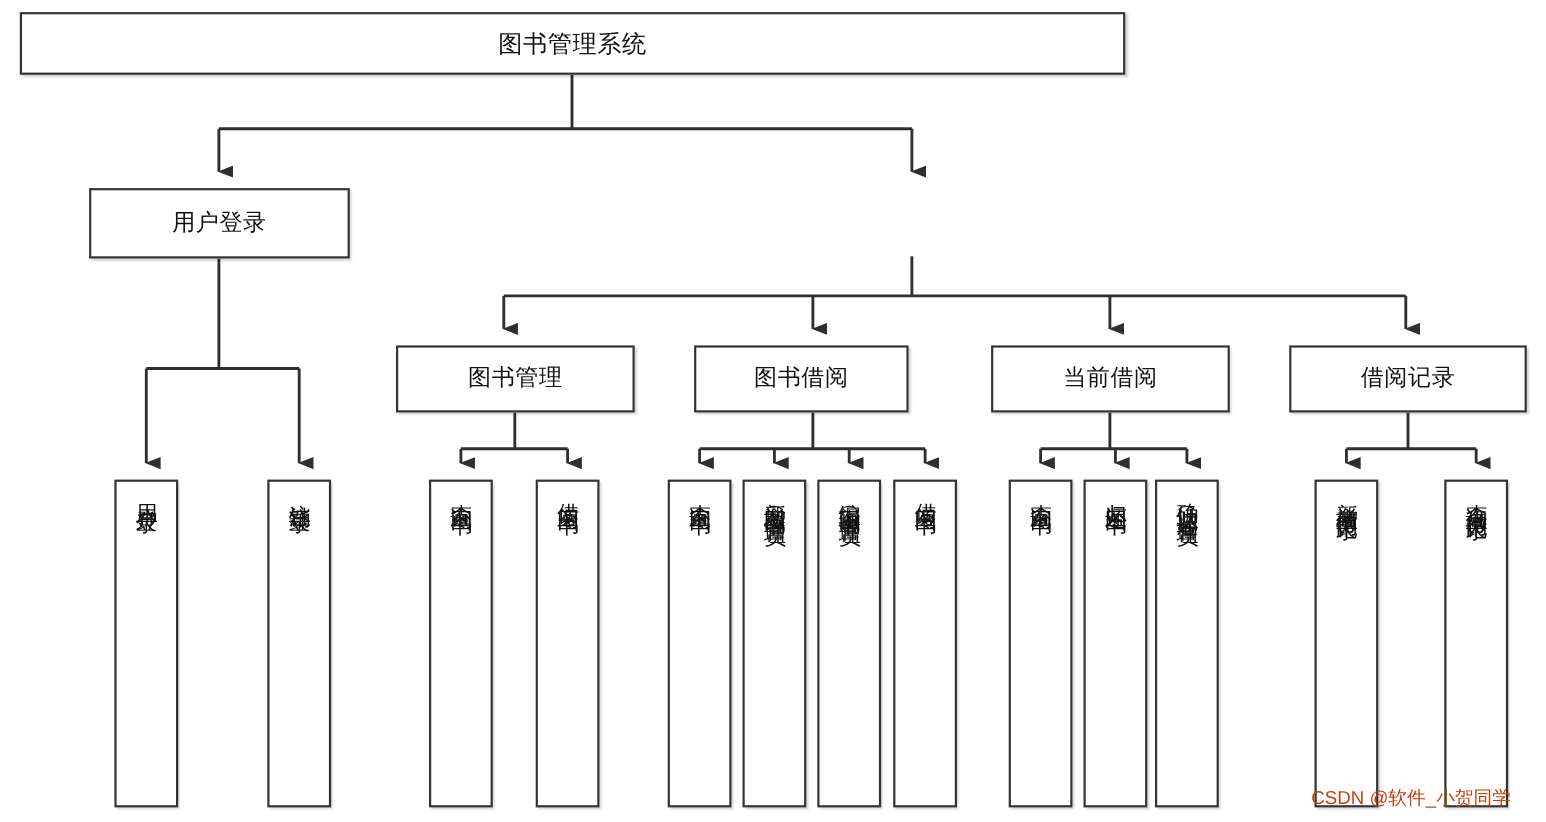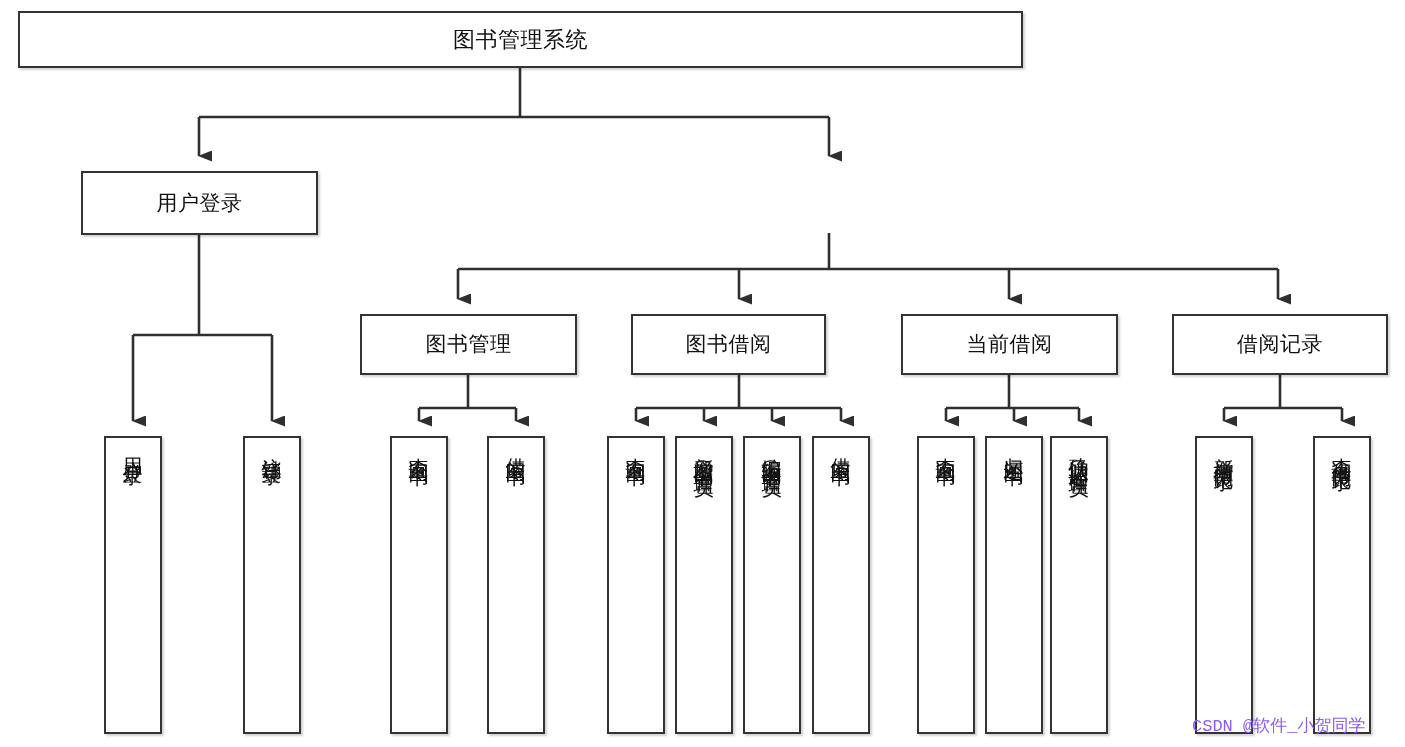--- a/index.html
+++ b/index.html
@@ -61,24 +61,24 @@
     text-orientation: upright;
     font-size: 20px;
     letter-spacing: 3px;
     line-height: 1.1;
   }
   #watermark {
     position: absolute;
     left: 1192px;
     top: 714px;
     font-size: 17px;
-    color: #8b5cf6;
+    color: #c2410c;
     white-space: nowrap;
     z-index: 5;
-    font-family: Liberation Mono, monospace;
+    font-family: Liberation Sans, sans-serif;
   }
 </style>
 </head>
 <body>
 
 <div id="diagram-root">
 
   <svg id="edge-layer" viewBox="0 0 1405 747" width="1405" height="747">
     <defs>
       <marker id="arrow" viewBox="0 0 12 14" refX="5.5" refY="13" markerWidth="12" markerHeight="14" orient="auto-start-reverse" markerUnits="userSpaceOnUse">

